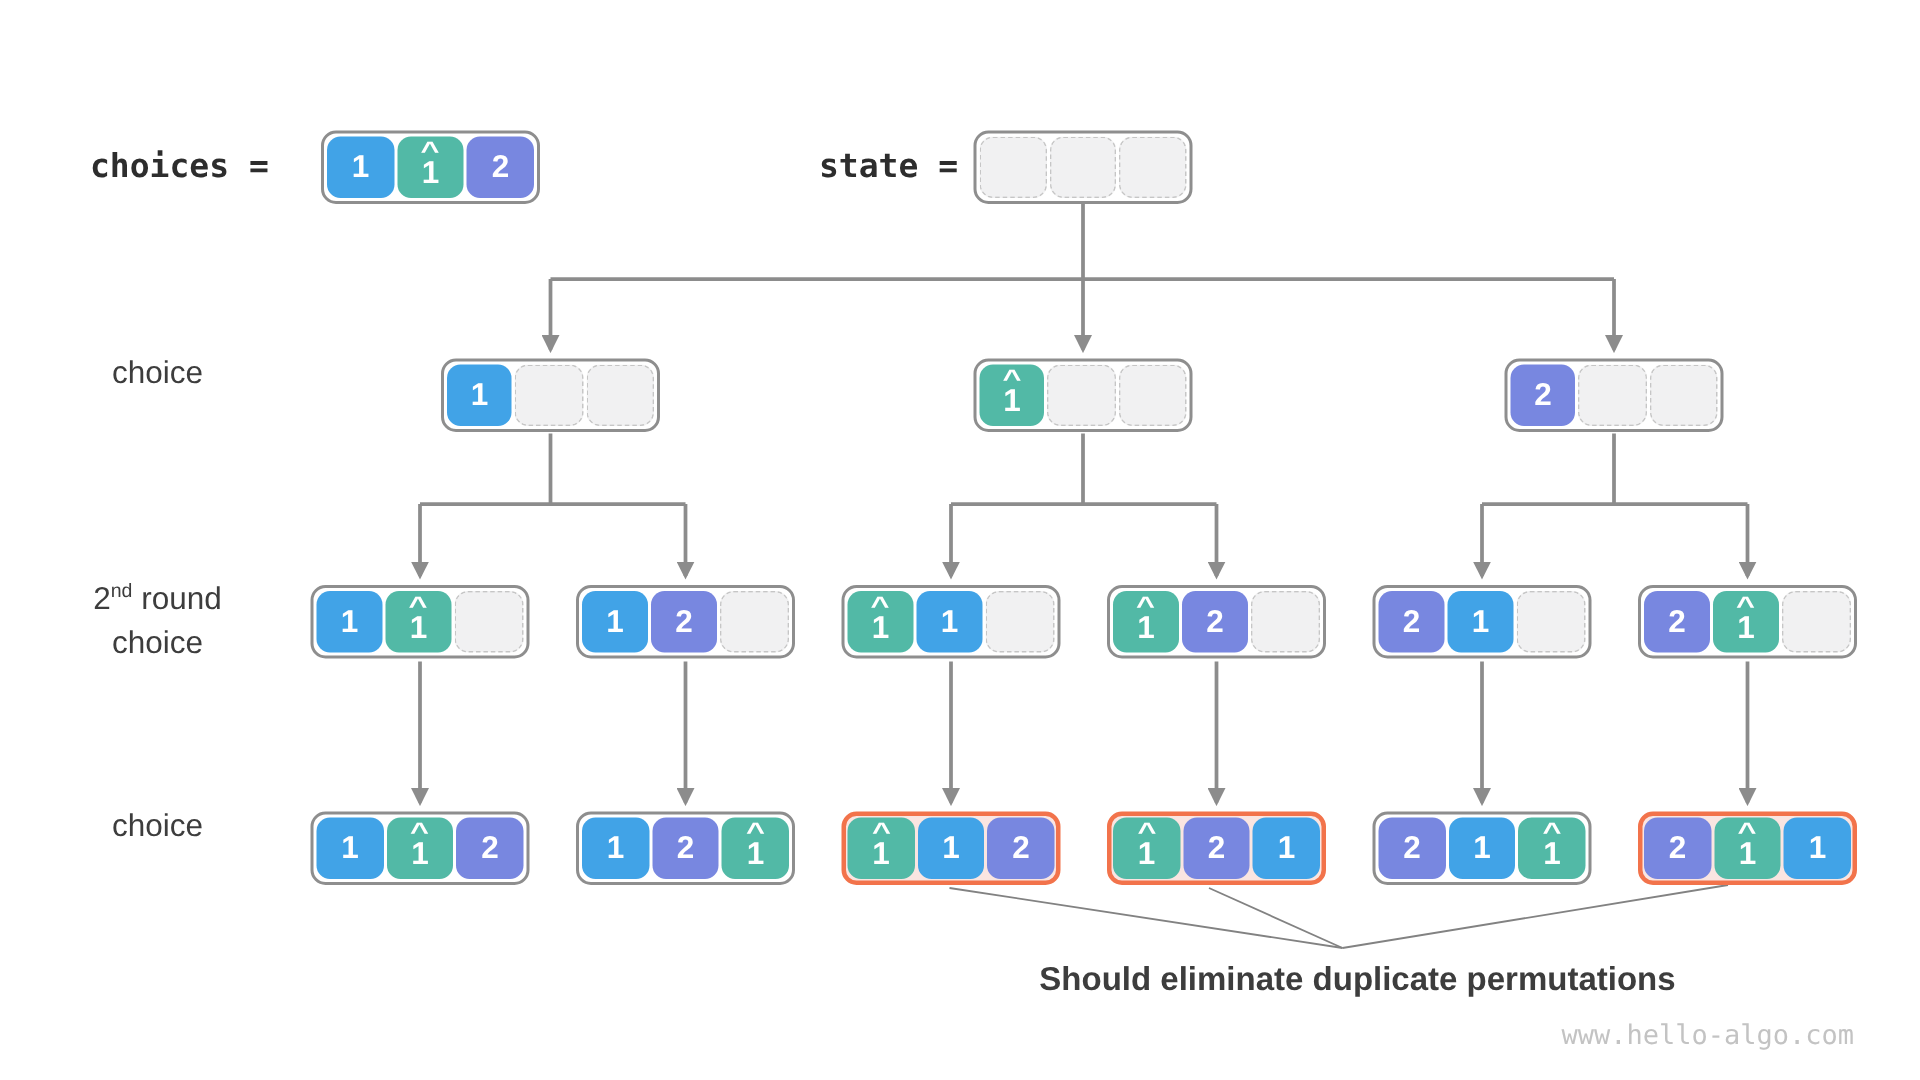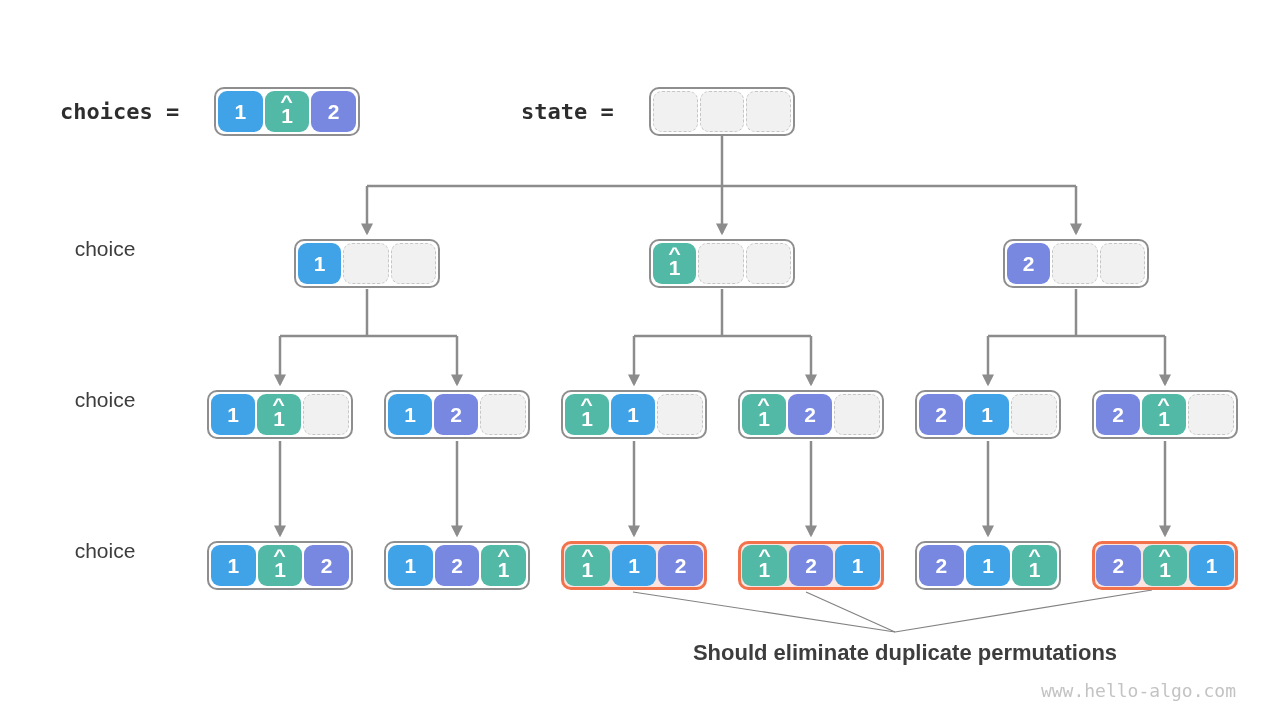--- a/index.html
+++ b/index.html
@@ -108,31 +108,32 @@
       </div>
       <div class="cell" style="background: rgb(82, 185, 166);">
         <span class="hat">^</span>
         <span>1</span>
       </div>
       <div class="cell" style="background: rgb(120, 135, 224);">
         <span>2</span>
       </div>
     </div>
 
-  <div class="hdr-label mono" style="left:521px;top:99px">state =</div>
+  <div class="hdr-label mono" style="left:546px;top:99px">state =</div>
   <div class="box" style="left:649px;top:87px">
       <div class="cell empty"></div>
       <div class="cell empty"></div>
       <div class="cell empty"></div>
     </div>
 
   <div class="round-label" style="top:234px">
     <div>choice</div>
   </div>
   <div class="round-label" style="top:385px">
+    <div><span>2</span><sup>nd</sup><span> round</span></div>
     <div>choice</div>
   </div>
   <div class="round-label" style="top:536px">
     <div>choice</div>
   </div>
 
   <div class="box" style="left:294px;top:239px">
       <div class="cell" style="background: rgb(65, 163, 231);">
         <span>1</span>
       </div>

